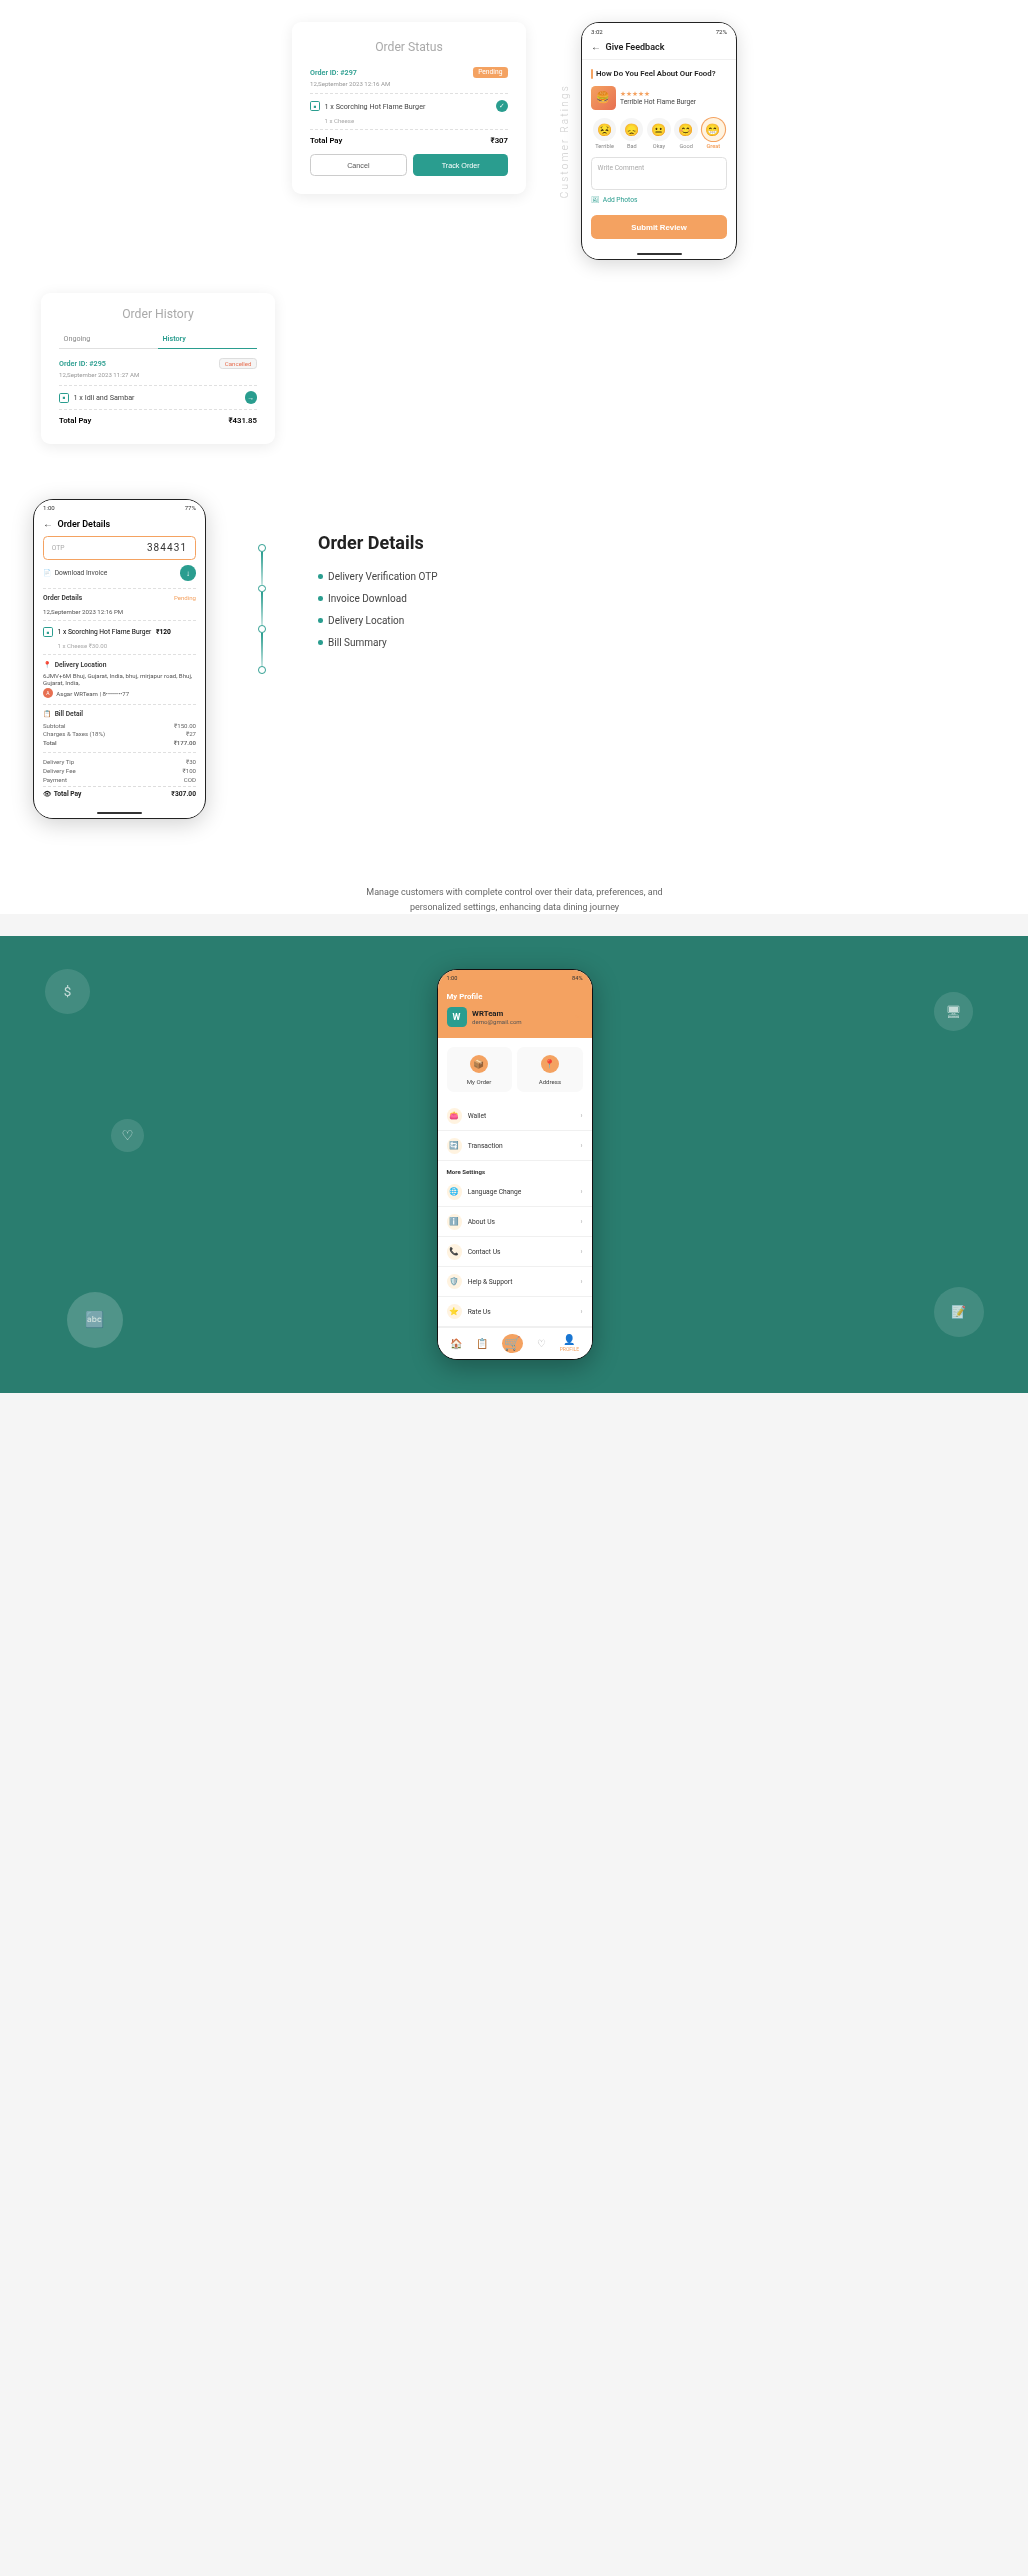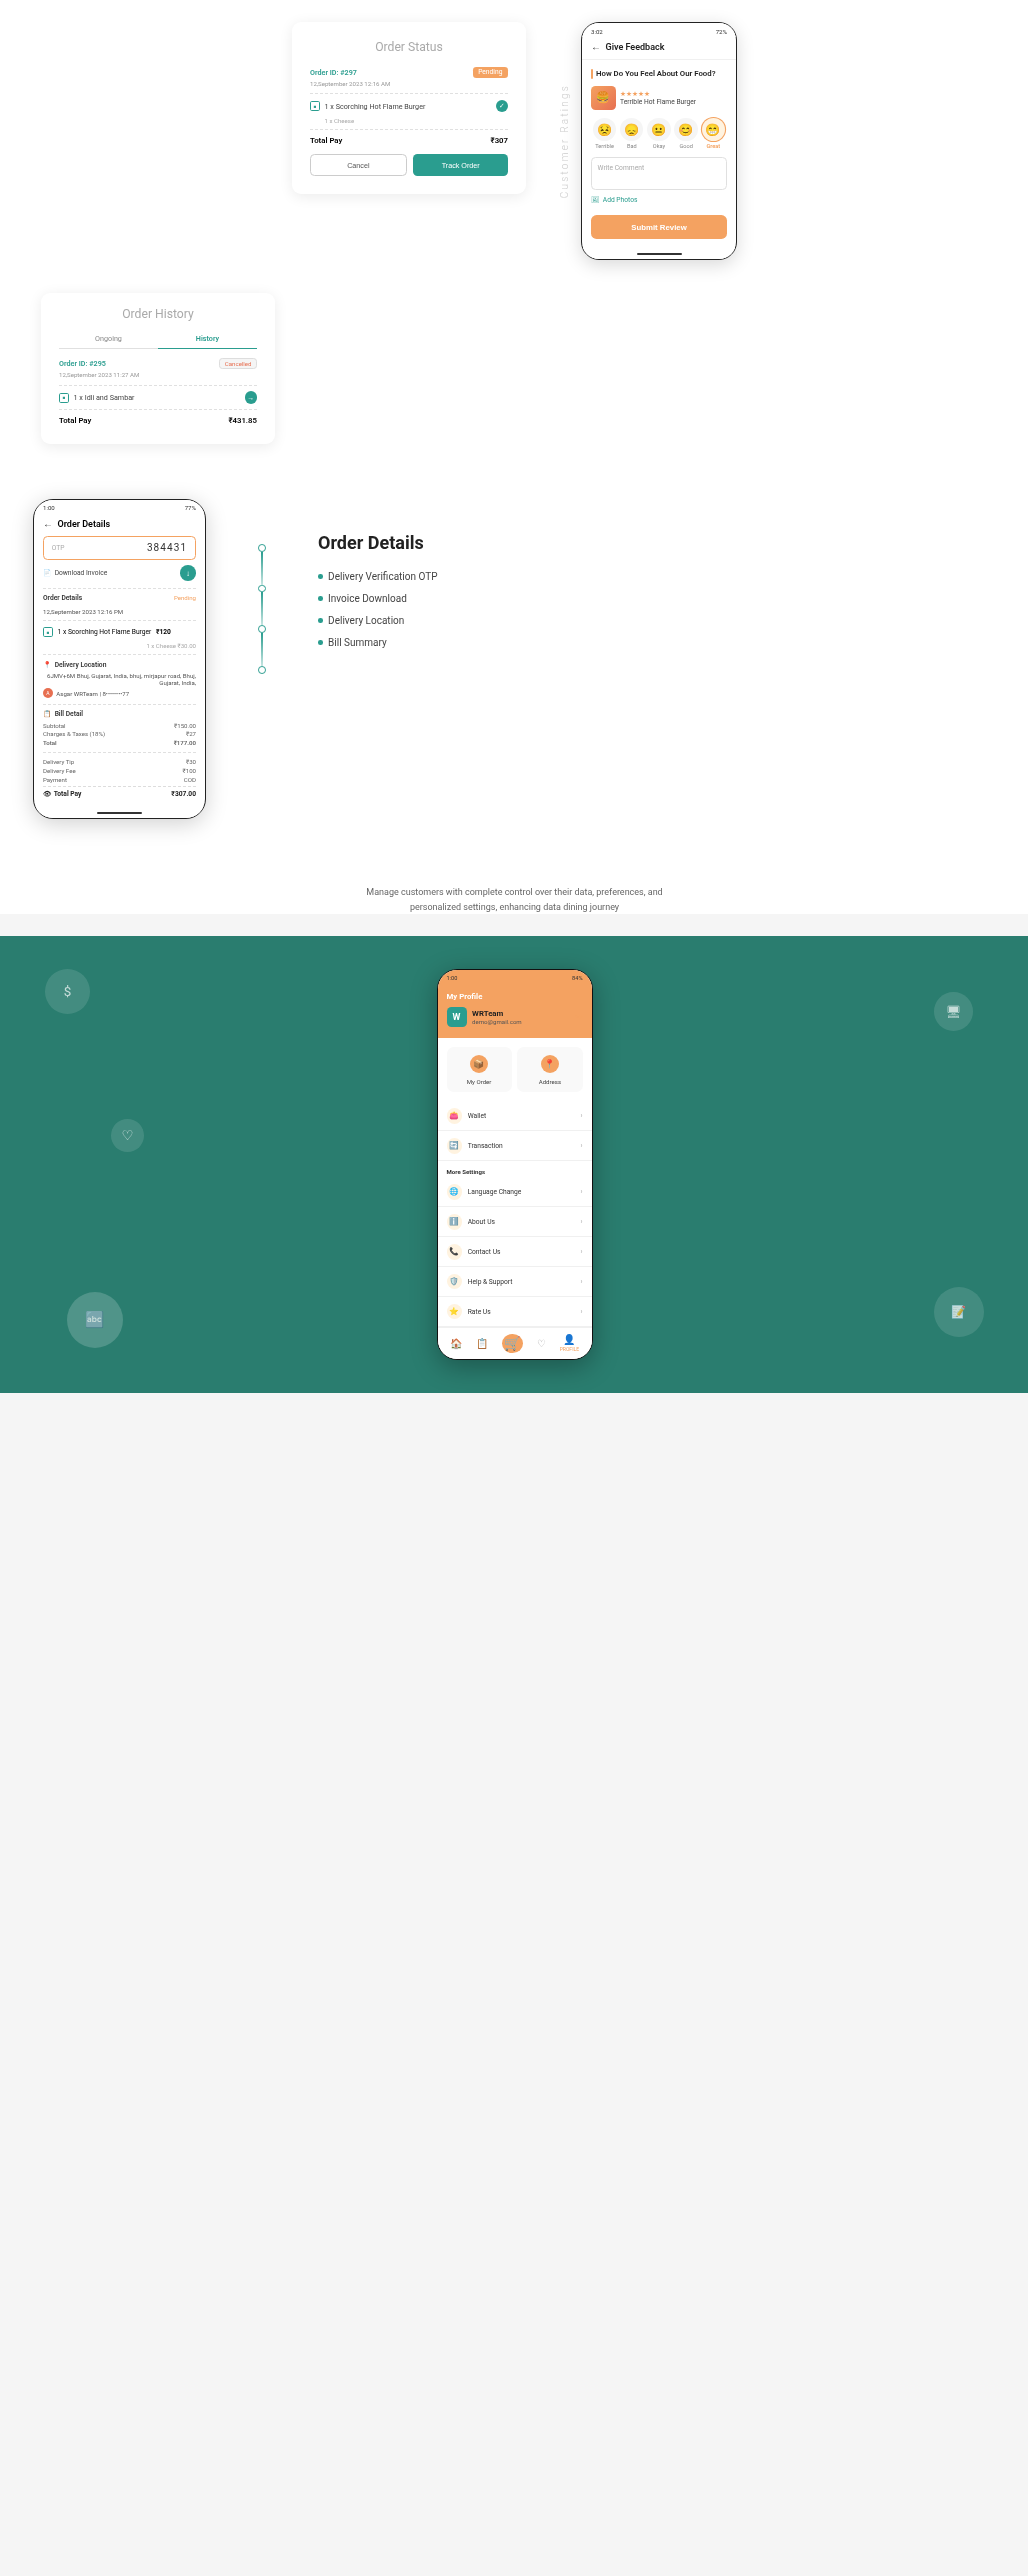--- a/index.html
+++ b/index.html
@@ -259,21 +259,20 @@
       font-weight: 400;
       margin-bottom: 9px;
     }
     .tab-row {
       display: flex;
       border-bottom: 1.1px solid #e0e0e0;
       margin-bottom: 9px;
     }
     .tab-item {
       flex: 1;
-      text-align: center;
       padding: 4.5px;
       font-size: 7.2px;
       color: #888;
       cursor: pointer;
     }
     .tab-item.active {
       color: #2a9d8f;
       border-bottom: 1.1px solid #2a9d8f;
       font-weight: 600;
       margin-bottom: -1.1px;
@@ -313,21 +312,21 @@
       font-size: 6.1px;
       color: #333;
     }
     .od-header {
       display: flex;
       align-items: center;
       padding: 4.5px 9px 6.7px;
       gap: 4.5px;
     }
     .od-title { font-size: 9px; font-weight: 600; }
-    .od-content { padding: 0 9px 9px; font-size: 6.7px; text-align: right; }
+    .od-content { padding: 0 9px 9px; font-size: 6.7px; }
     .otp-box {
       border: 0.8px solid #f4a261;
       border-radius: 4.5px;
       padding: 5.6px 7.8px;
       display: flex;
       justify-content: space-between;
       align-items: center;
       margin-bottom: 5.6px;
       font-size: 6.7px;
     }

